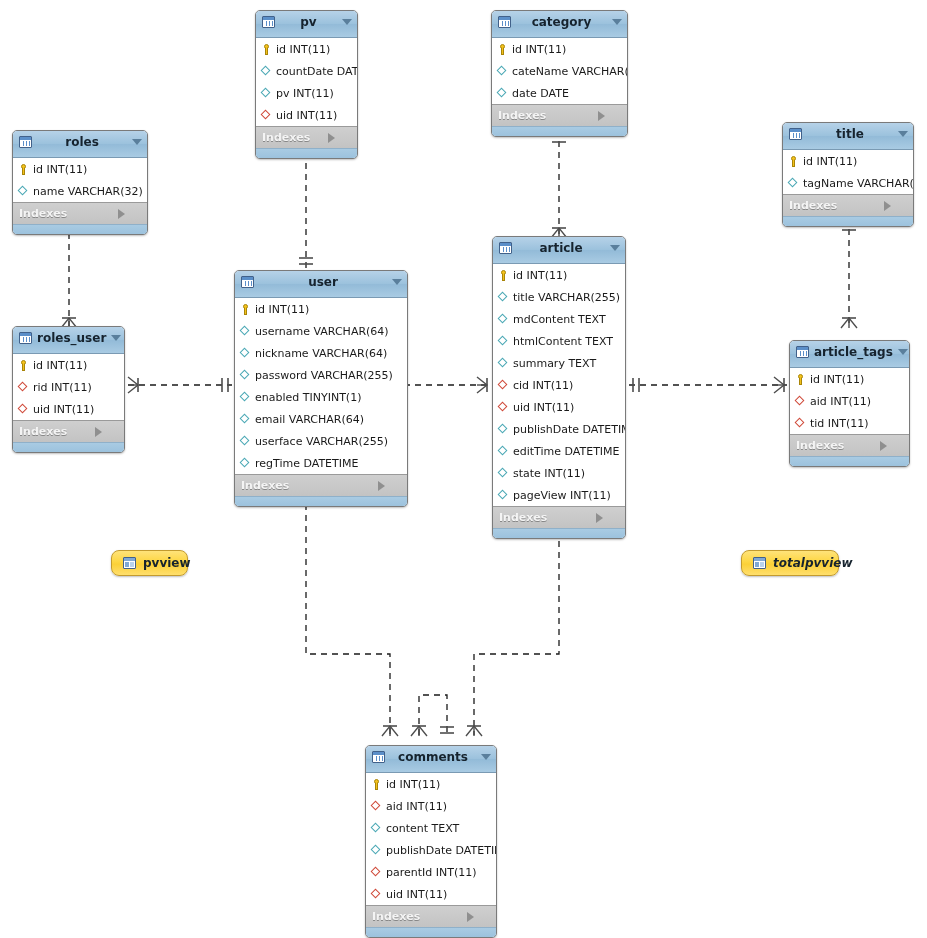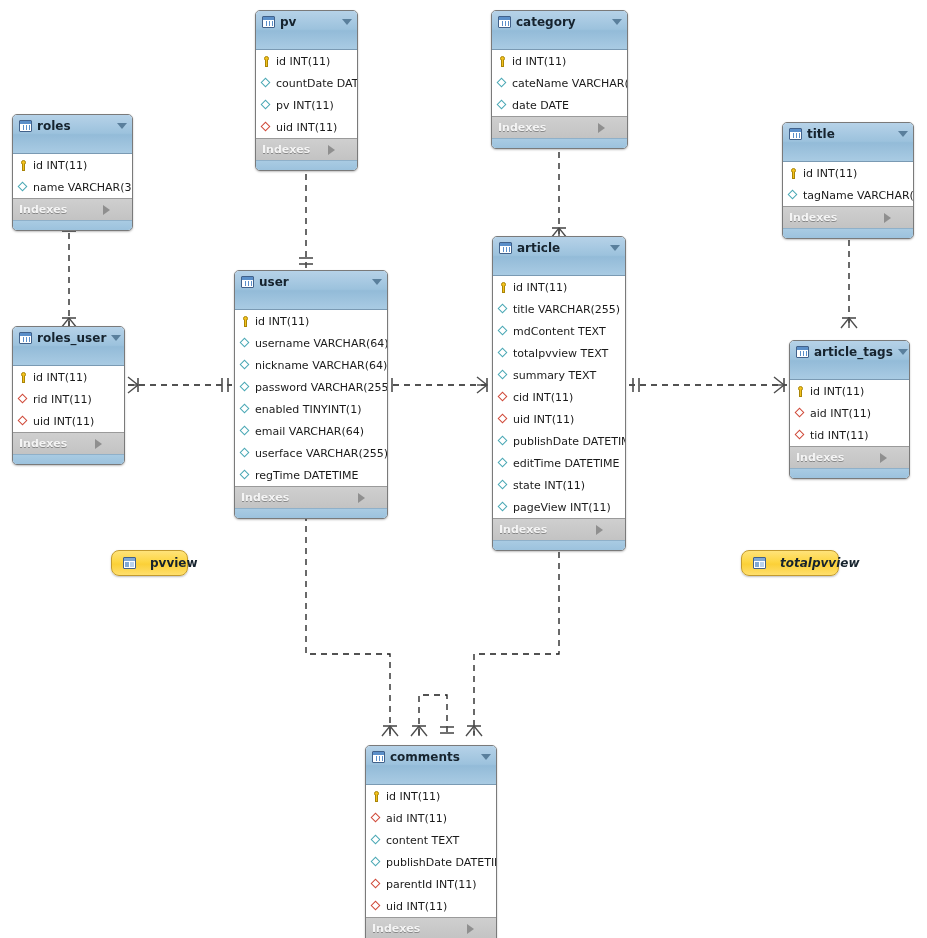--- a/index.html
+++ b/index.html
@@ -37,22 +37,23 @@
     background: #ffffff;
     box-shadow: 0 1px 2px rgba(0,0,0,0.25);
     overflow: hidden;
   }
   .entity .hdr {
     height: 22px;
     background: linear-gradient(to bottom, #b6d2e8 0%, #9cc2dd 48%, #93bbd8 52%, #a9cbe3 100%);
     border-bottom: 1px solid #7a9ab3;
     display: flex;
     align-items: center;
-    padding: 0 5px 16px 6px;
+    padding: 0 5px 4px 6px;
     gap: 5px;
+    text-align: center;
   }
   .entity .hdr .tbl-icon {
     width: 13px; height: 12px;
     flex: 0 0 auto;
     background: #ffffff;
     border: 1px solid #41618a;
     border-radius: 1px;
     position: relative;
     box-sizing: border-box;
   }
@@ -176,21 +177,21 @@
   
   .viewbox {
     position: absolute;
     box-sizing: border-box;
     height: 26px;
     border: 1px solid #c39b2e;
     border-radius: 8px;
     background: linear-gradient(to bottom, #ffe37a 0%, #fdd643 45%, #fbd038 55%, #ffdf6d 100%);
     display: flex;
     align-items: center;
-    gap: 14px;
+    gap: 7px;
     padding: 0 11px;
     box-shadow: 0 1px 2px rgba(0,0,0,0.25);
   }
   .viewbox .v-icon {
     width: 13px; height: 12px;
     flex: 0 0 auto;
     background: #ffffff;
     border: 1px solid #41618a;
     border-radius: 1px;
     position: relative;
@@ -371,21 +372,21 @@
             <span class="ic dia"></span>
             <span>date DATE</span>
           </div>
         </div>
         <div class="idx">
           <span class="lbl">Indexes</span>
           <span class="arrow"></span>
         </div>
         <div class="foot"></div>
       </div>
-      <div class="entity" style="left: 12px; top: 114px; width: 121px;">
+      <div class="entity" style="left: 12px; top: 130px; width: 136px;">
         <div class="hdr">
           <span class="tbl-icon"></span>
           <span class="tname">roles</span>
           <span class="caret"></span>
         </div>
         <div class="cols">
           <div class="col">
             <span class="ic key"></span>
             <span>id INT(11)</span>
           </div>
@@ -436,21 +437,21 @@
           <div class="col">
             <span class="ic dia"></span>
             <span>title VARCHAR(255)</span>
           </div>
           <div class="col">
             <span class="ic dia"></span>
             <span>mdContent TEXT</span>
           </div>
           <div class="col">
             <span class="ic dia"></span>
-            <span>totalpvview TEXT</span>
+            <span>htmlContent TEXT</span>
           </div>
           <div class="col">
             <span class="ic dia"></span>
             <span>summary TEXT</span>
           </div>
           <div class="col">
             <span class="ic fk"></span>
             <span>cid INT(11)</span>
           </div>
           <div class="col">
@@ -473,21 +474,21 @@
             <span class="ic dia"></span>
             <span>pageView INT(11)</span>
           </div>
         </div>
         <div class="idx">
           <span class="lbl">Indexes</span>
           <span class="arrow"></span>
         </div>
         <div class="foot"></div>
       </div>
-      <div class="entity" style="left: 234px; top: 270px; width: 154px;">
+      <div class="entity" style="left: 234px; top: 270px; width: 174px;">
         <div class="hdr">
           <span class="tbl-icon"></span>
           <span class="tname">user</span>
           <span class="caret"></span>
         </div>
         <div class="cols">
           <div class="col">
             <span class="ic key"></span>
             <span>id INT(11)</span>
           </div>

